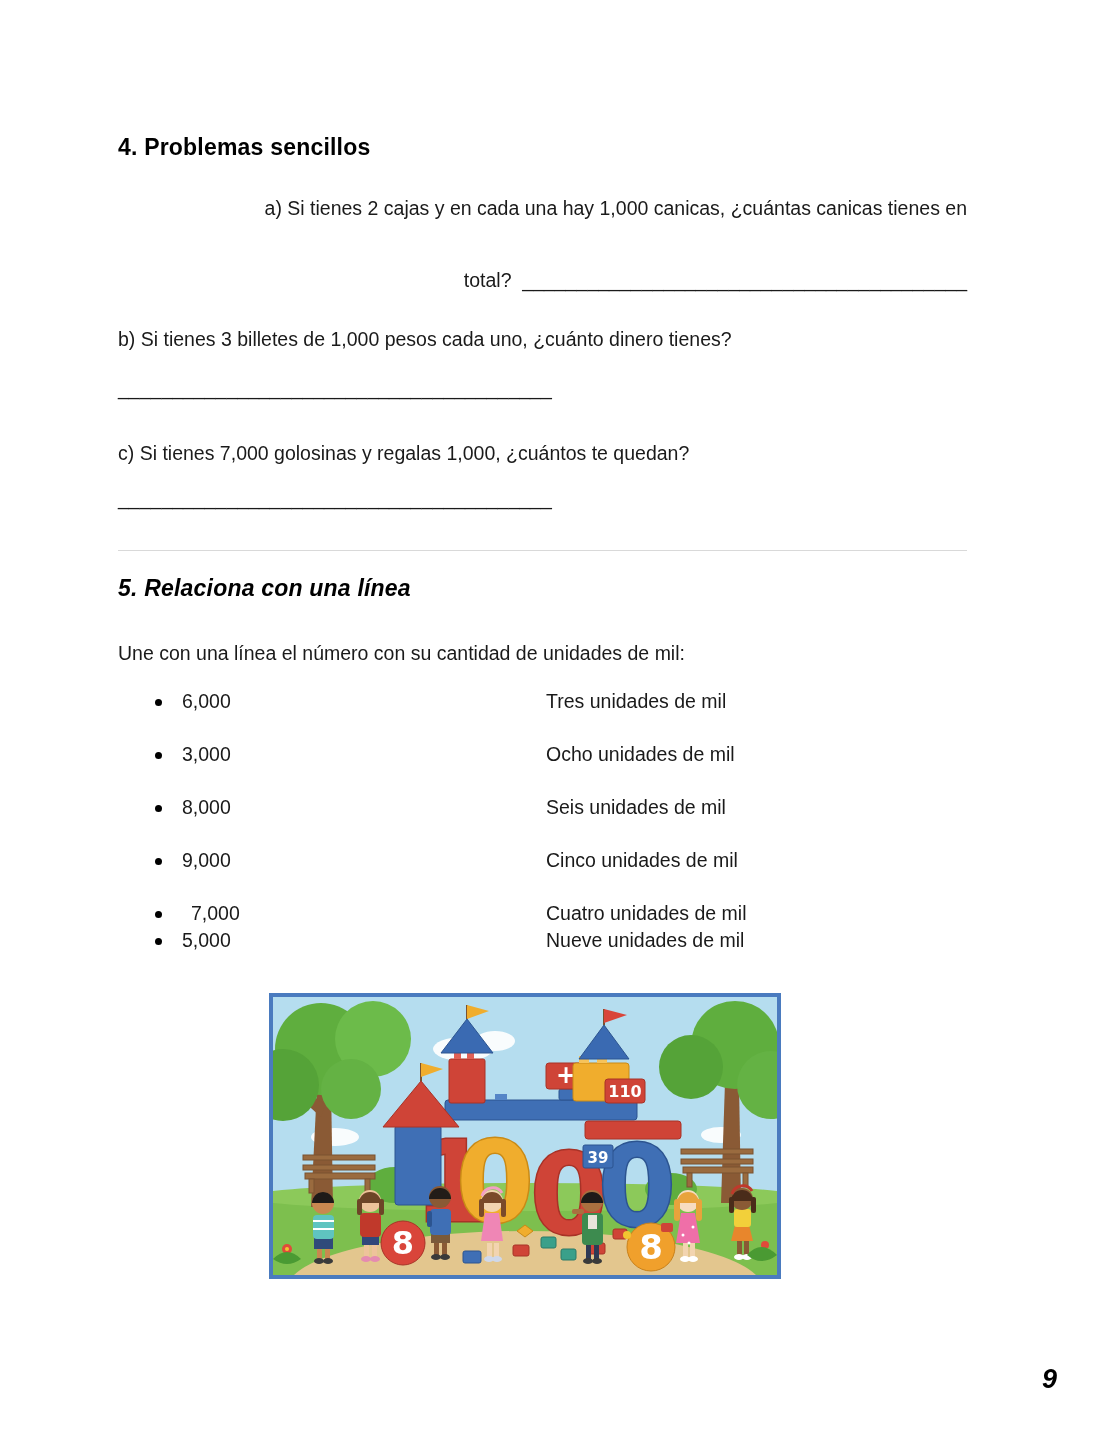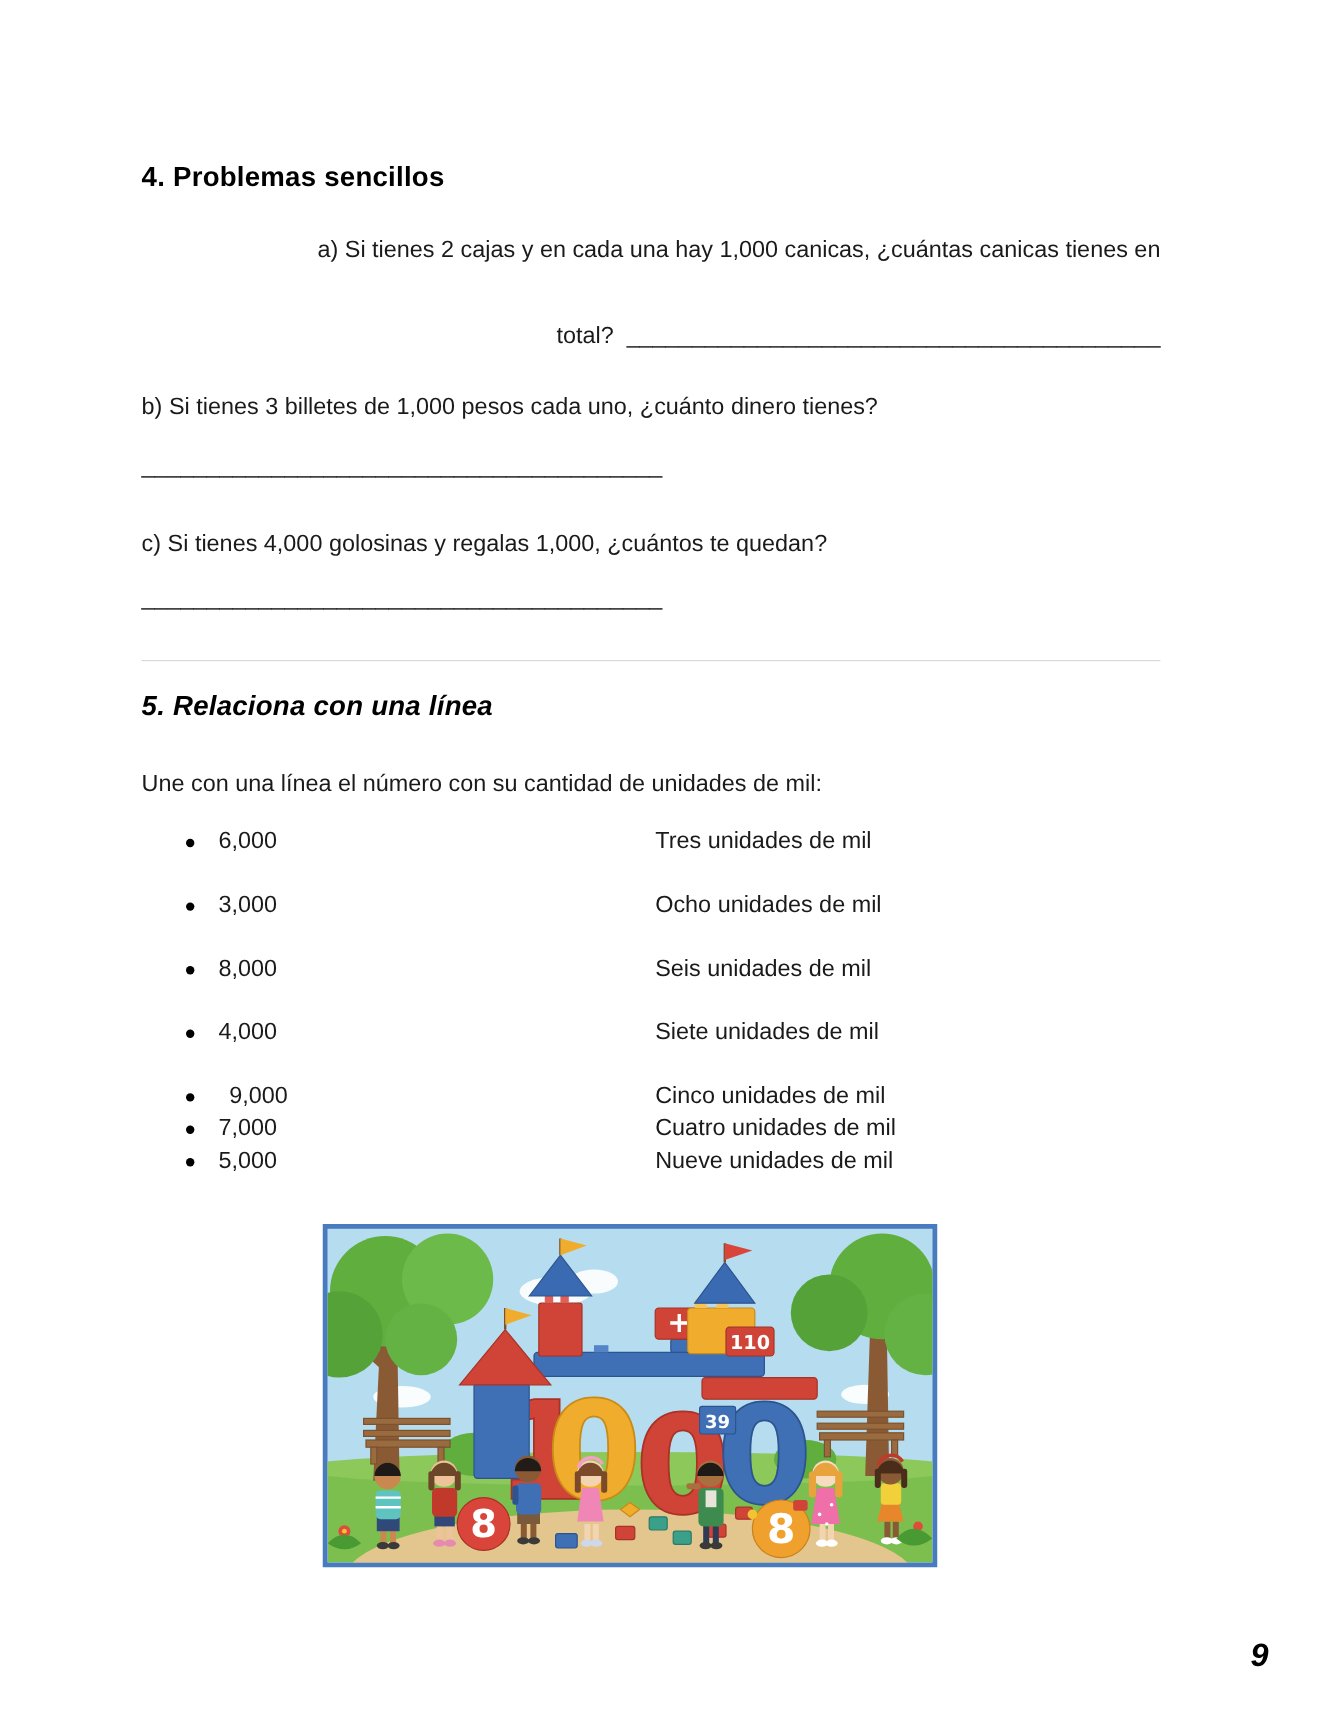--- a/index.html
+++ b/index.html
@@ -97,21 +97,21 @@
 <div class="content">
 
   <h2 class="section-heading">4. Problemas sencillos</h2>
 
   <p class="para para-a"><span>a) Si tienes 2 cajas y en cada una hay 1,000 canicas, ¿cuántas canicas tienes en</span><br>
   <span>total?  _________________________________________</span></p>
 
   <p class="para para-b">b) Si tienes 3 billetes de 1,000 pesos cada uno, ¿cuánto dinero tienes?</p>
   <p class="para blank-line">________________________________________</p>
 
-  <p class="para para-c">c) Si tienes 4,000 golosinas y regalas 1,000, ¿cuántos te quedan?</p>
+  <p class="para para-c">c) Si tienes 7,000 golosinas y regalas 1,000, ¿cuántos te quedan?</p>
   <p class="para blank-line-c">________________________________________</p>
 
   <hr class="divider">
 
   <h2 class="section-heading section5-heading">5. Relaciona con una línea</h2>
 
   <p class="para intro">Une con una línea el número con su cantidad de unidades de mil:</p>
 
   <div class="match-list">
     <div class="pair-row">
@@ -121,25 +121,20 @@
     </div>
     <div class="pair-row">
       <span class="bullet"></span>
       <span class="pair-number">3,000</span>
       <span class="pair-label">Ocho unidades de mil</span>
     </div>
     <div class="pair-row">
       <span class="bullet"></span>
       <span class="pair-number">8,000</span>
       <span class="pair-label">Seis unidades de mil</span>
-    </div>
-    <div class="pair-row">
-      <span class="bullet"></span>
-      <span class="pair-number">4,000</span>
-      <span class="pair-label">Siete unidades de mil</span>
     </div>
     <div class="pair-row">
       <span class="bullet"></span>
       <span class="pair-number">9,000</span>
       <span class="pair-label">Cinco unidades de mil</span>
     </div>
     <div class="pair-row">
       <span class="bullet"></span>
       <span class="pair-number">7,000</span>
       <span class="pair-label">Cuatro unidades de mil</span>

